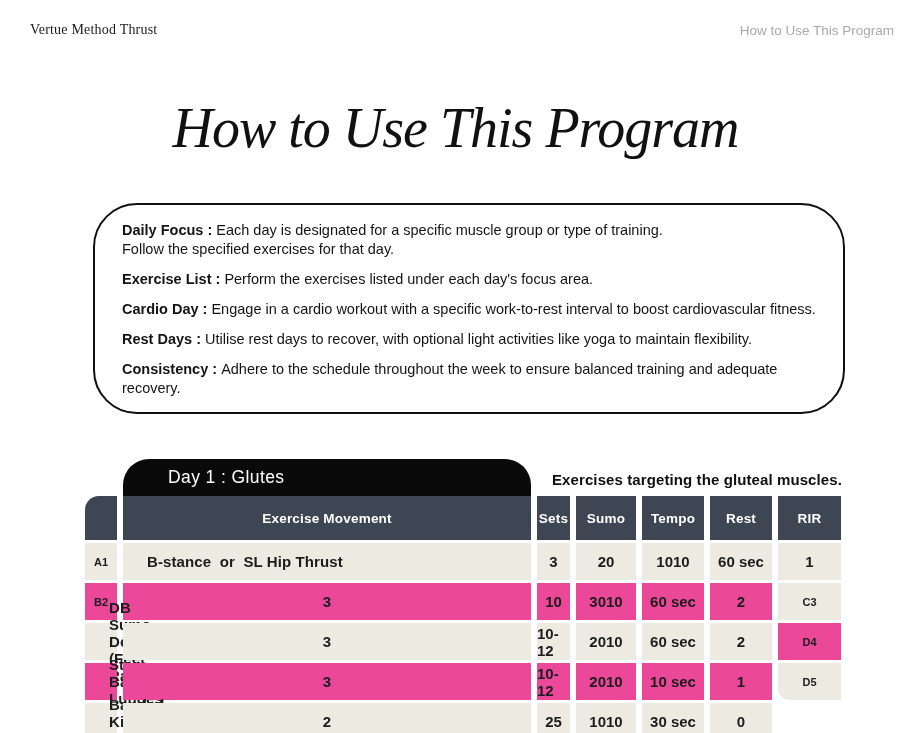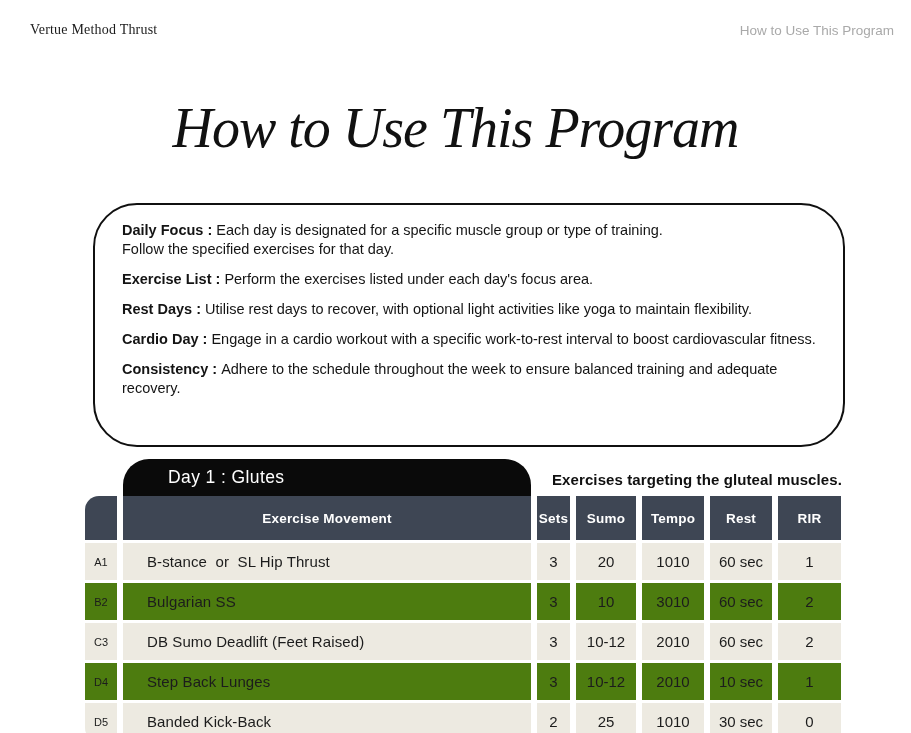--- a/index.html
+++ b/index.html
@@ -42,21 +42,21 @@
     font-weight: 500;
     font-size: 56px;
     letter-spacing: -1px;
     color: #111111;
   }
 
   
   .info-box {
     position: absolute;
     left: 93px; top: 203px;
-    width: 752px; height: 244px;
+    width: 752px; height: 211px;
     border: 2px solid #101010;
     border-radius: 44px;
     padding: 16px 26px 0 27px;
     background: #ffffff;
   }
   .info-item {
     font-size: 14.5px;
     line-height: 19px;
     color: #141414;
     margin-bottom: 11px;
@@ -116,32 +116,32 @@
     justify-content: center;
     letter-spacing: 0.2px;
   }
   .hcell.corner { border-top-left-radius: 14px; }
   .cell {
     height: 37px;
     display: flex;
     align-items: center;
     justify-content: center;
     font-size: 15px;
-    font-weight: 400;
+    font-weight: 700;
     color: #1c1c1c;
   }
   .cell.id { font-size: 11px; }
   .cell.name {
     justify-content: flex-start;
     padding-left: 24px;
     white-space: pre-wrap;
     letter-spacing: 0.1px;
   }
   .row-odd  { background: #edeae1; }
-  .row-even { background: #4d7c0f; }
+  .row-even { background: #ec4899; }
   .cell.id.last { border-bottom-left-radius: 12px; }
 </style>
 </head>
 <body>
 
 <div class="page">
 
   <div class="brand">Vertue Method Thrust</div>
   <div class="page-ref">How to Use This Program</div>
 
@@ -149,24 +149,24 @@
 
   <div class="info-box">
     <p class="info-item">
       <span class="lbl">Daily Focus</span><span class="sep"> : </span><span class="txt">Each day is designated for a specific muscle group or type of training.
 Follow the specified exercises for that day.</span>
     </p>
     <p class="info-item">
       <span class="lbl">Exercise List</span><span class="sep"> : </span><span class="txt">Perform the exercises listed under each day's focus area.</span>
     </p>
     <p class="info-item">
+      <span class="lbl">Cardio Day</span><span class="sep"> : </span><span class="txt">Engage in a cardio workout with a specific work-to-rest interval to boost cardiovascular fitness.</span>
+    </p>
+    <p class="info-item">
       <span class="lbl">Rest Days</span><span class="sep"> : </span><span class="txt">Utilise rest days to recover, with optional light activities like yoga to maintain flexibility.</span>
-    </p>
-    <p class="info-item">
-      <span class="lbl">Cardio Day</span><span class="sep"> : </span><span class="txt">Engage in a cardio workout with a specific work-to-rest interval to boost cardiovascular fitness.</span>
     </p>
     <p class="info-item">
       <span class="lbl">Consistency</span><span class="sep"> : </span><span class="txt">Adhere to the schedule throughout the week to ensure balanced training and adequate recovery.</span>
     </p>
   </div>
 
   <div class="workout">
 
     <div class="table-top">
       <div class="spacer"></div>
@@ -188,21 +188,20 @@
 
       <div class="cell id row-odd">A1</div>
       <div class="cell name row-odd">B-stance  or  SL Hip Thrust</div>
       <div class="cell row-odd">3</div>
       <div class="cell row-odd">20</div>
       <div class="cell row-odd">1010</div>
       <div class="cell row-odd">60 sec</div>
       <div class="cell row-odd">1</div>
 
       <div class="cell id row-even">B2</div>
-      <div class="cell name row-even">Bulgarian SS</div>
       <div class="cell row-even">3</div>
       <div class="cell row-even">10</div>
       <div class="cell row-even">3010</div>
       <div class="cell row-even">60 sec</div>
       <div class="cell row-even">2</div>
 
       <div class="cell id row-odd">C3</div>
       <div class="cell name row-odd">DB Sumo Deadlift (Feet Raised)</div>
       <div class="cell row-odd">3</div>
       <div class="cell row-odd">10-12</div>

